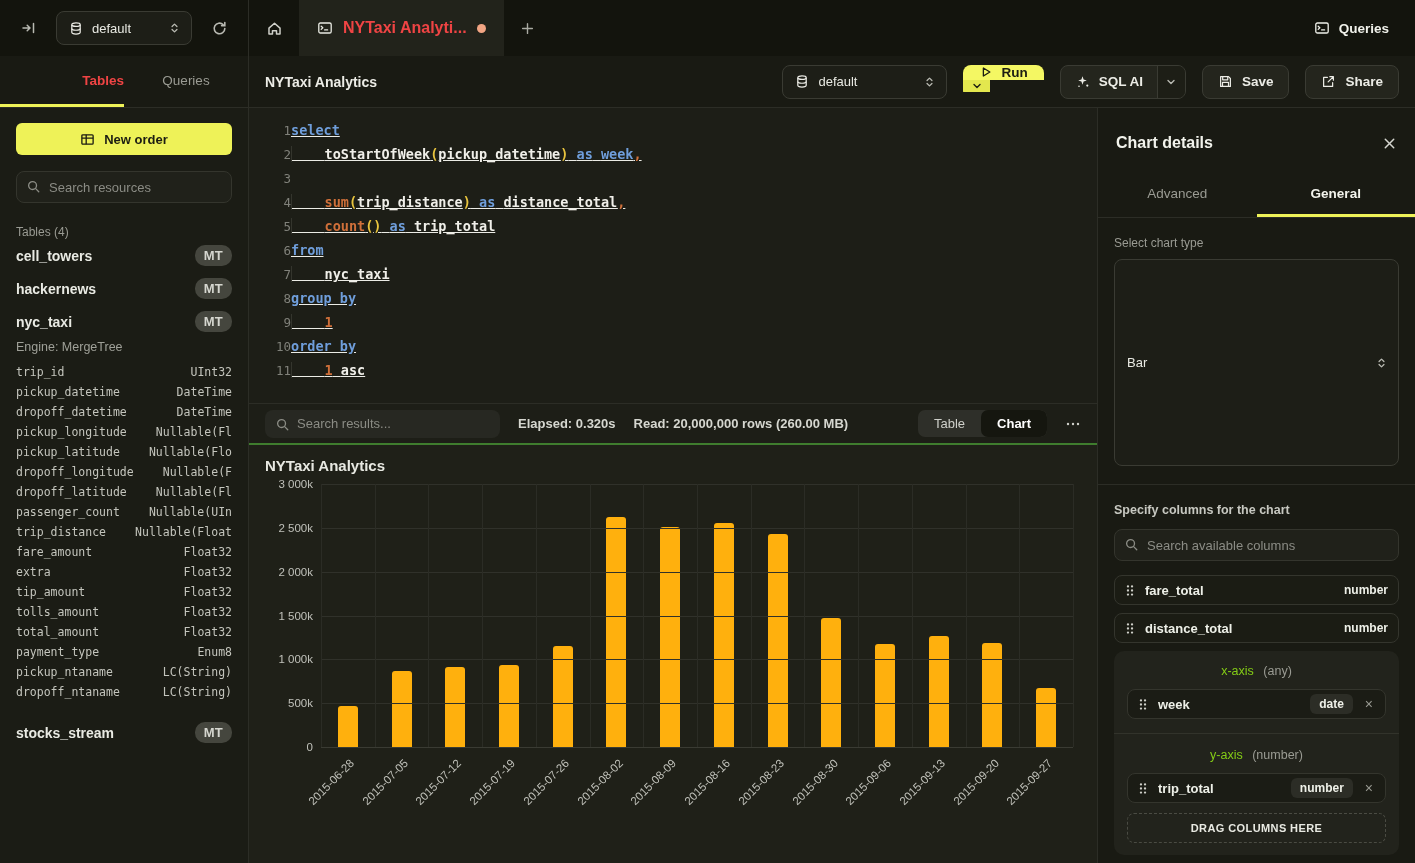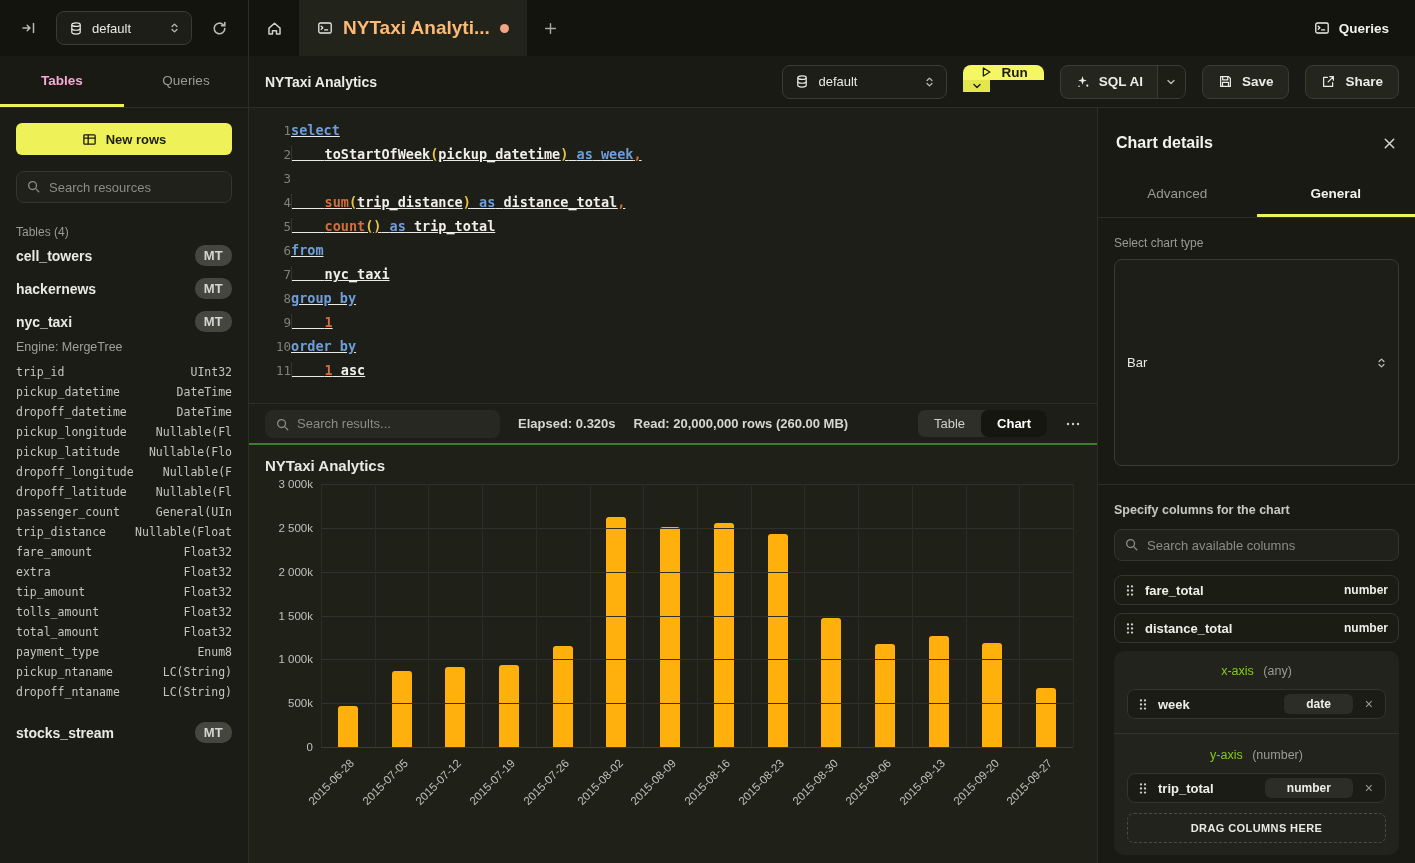--- a/index.html
+++ b/index.html
@@ -14,34 +14,34 @@
     gap:12px; padding:0 14px; border-right:1px solid #2c2d26; }
   .icon-btn { display:flex; align-items:center; justify-content:center; width:30px; height:30px;
     color:#b9bab2; cursor:pointer; border-radius:6px; }
   .select-box { display:flex; align-items:center; gap:9px; height:34px; padding:0 10px 0 12px;
     background:#1d1e17; border:1px solid #3a3b33; border-radius:8px; cursor:pointer; flex:1; }
   .select-box .val { font-size:13px; color:#e9eae3; flex:1; }
   .tabstrip { grid-column:2 / 4; grid-row:1; background:#13140d; display:flex; align-items:stretch; }
   .home-btn { width:50px; display:flex; align-items:center; justify-content:center; color:#cfd0c9; cursor:pointer; }
   .query-tab { display:flex; align-items:center; gap:10px; padding:0 18px; background:#22231b;
     cursor:pointer; min-width:198px; }
-  .query-tab .t { font-size:19px; font-weight:700; color:#fdba74; }
+  .query-tab .t { font-size:16px; font-weight:700; color:#ef4444; }
   .dot { width:9px; height:9px; border-radius:50%; background:#F2A584; }
   .newtab-btn { width:48px; display:flex; align-items:center; justify-content:center; color:#a9aaa2;
     font-size:20px; cursor:pointer; }
   .tabstrip .spring { flex:1; }
   .queries-btn { display:flex; align-items:center; gap:9px; padding:0 26px; color:#f0f1ea;
     font-size:13.5px; font-weight:700; cursor:pointer; }
 
   
   .side-tabs { grid-column:1; grid-row:2; background:#191a13; display:flex;
     border-right:1px solid #2c2d26; border-bottom:1px solid #2c2d26; }
   .side-tab { flex:1; display:flex; align-items:center; justify-content:center; font-size:13.5px;
     color:#9a9b93; cursor:pointer; border-bottom:3px solid transparent; }
-  .side-tab.active { color:#f9a8d4; font-weight:700; border-bottom-color:#EEF258; }
+  .side-tab.active { color:#ef4444; font-weight:700; border-bottom-color:#EEF258;justify-content:flex-end; }
   .toolbar { grid-column:2 / 4; grid-row:2; background:#191a13; display:flex; align-items:center;
     padding:0 16px; gap:16px; border-bottom:1px solid #2c2d26; }
   .toolbar .title { font-size:14px; font-weight:700; color:#eceде6; color:#ECECE6; flex:1; }
   .toolbar .select-box { flex:0 0 165px; }
   .run-btn { display:flex; height:34px; border-radius:8px; overflow:hidden; cursor:pointer;flex-direction:column; }
   .run-main { display:flex; align-items:center; gap:8px; padding:0 16px; background:#F4F763;
     color:#1c1d12; font-size:13.5px; font-weight:700; }
   .run-caret { width:27px; display:flex; align-items:center; justify-content:center; background:#E3E74E; color:#1c1d12; }
   .split-btn { display:flex; height:34px; border:1px solid #3a3b33; border-radius:8px; overflow:hidden;
     background:#24251d; cursor:pointer; }
@@ -129,21 +129,21 @@
   .details-content { flex:1; display:flex; flex-direction:column; padding:18px 16px 8px; overflow:hidden; }
   .field-label { font-size:12px; color:#9a9b93; margin-bottom:9px; }
   .divider { border-top:1px solid #2c2d26; margin:18px -16px; }
   .spec-label { font-size:12.5px; font-weight:700; color:#c7c8c1; margin-bottom:12px; }
   .chip { display:flex; align-items:center; gap:10px; height:30px; padding:0 10px;
     background:#1b1c14; border:1px solid #34352d; border-radius:8px; margin-bottom:8px; cursor:grab; }
   .chip .drag { color:#cfd0c9; display:flex; }
   .chip-name { font-size:13px; font-weight:700; color:#eef0e8; }
   .chip .spacer { flex:1; }
   .chip-type { font-size:12px; font-weight:700; color:#eef0e8; }
-  .chip-type.badge { background:#2c2d26; border-radius:6px; padding:3px 22px; }
+  .chip-type.badge { background:#2c2d26; border-radius:6px; padding:3px 9px; }
   .chip-x { color:#9a9b93; font-size:14px; cursor:pointer; padding:0 2px; }
   .axes-card { margin-top:auto; background:#22231c; border-radius:10px; padding:13px 13px 12px; }
   .axis-head { text-align:center; font-size:12.5px; margin-bottom:11px; }
   .axis-head .n { font-weight:400; color:#84cc16; }
   .axis-head .hint { color:#9a9b93; margin-left:6px; }
   .axes-card .chip { background:#1b1c15; }
   .card-divider { border-top:1px solid #32332b; margin:14px -13px; }
   .dropzone { border:1px dashed #4a4b43; border-radius:7px; height:30px; display:flex; align-items:center;
     justify-content:center; font-size:11px; font-weight:700; letter-spacing:.4px; color:#e8e9e2; margin-top:10px; }
   svg { display:block; }
@@ -304,21 +304,21 @@
   </div>
 
   <div class="sidebar">
     <button class="newtable-btn">
       <span>
           <svg width="15" height="15" viewBox="0 0 16 16" fill="none" stroke="currentColor" stroke-width="1.4">
             <rect x="2" y="3" width="12" height="10" rx="1"></rect>
             <path d="M2 6.6h12M6.6 3v10"></path>
           </svg>
         </span>
-      <span>New rows</span>
+      <span>New order</span>
     </button>
     <div class="search-wrap">
       <span class="mag">
           <svg width="15" height="15" viewBox="0 0 16 16" fill="none" stroke="currentColor" stroke-width="1.4" stroke-linecap="round">
             <circle cx="7" cy="7" r="4.2"></circle>
             <path d="M10.3 10.3 13.6 13.6"></path>
           </svg>
         </span>
       <input class="search-input" placeholder="Search resources" style="">
     </div>
@@ -361,21 +361,21 @@
           <div class="col-row">
             <span class="col-name">dropoff_longitude</span>
             <span class="col-type">Nullable(F</span>
           </div>
           <div class="col-row">
             <span class="col-name">dropoff_latitude</span>
             <span class="col-type">Nullable(Fl</span>
           </div>
           <div class="col-row">
             <span class="col-name">passenger_count</span>
-            <span class="col-type">General(UIn</span>
+            <span class="col-type">Nullable(UIn</span>
           </div>
           <div class="col-row">
             <span class="col-name">trip_distance</span>
             <span class="col-type">Nullable(Float</span>
           </div>
           <div class="col-row">
             <span class="col-name">fare_amount</span>
             <span class="col-type">Float32</span>
           </div>
           <div class="col-row">

